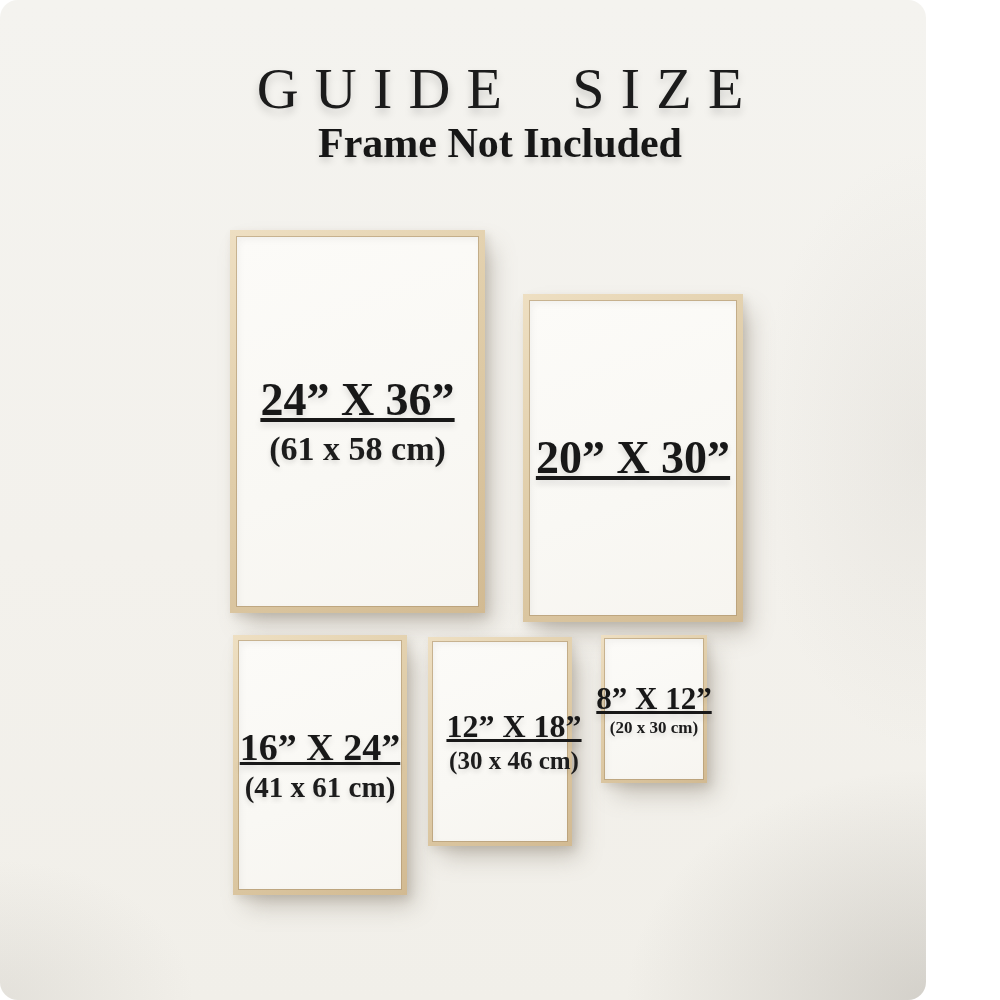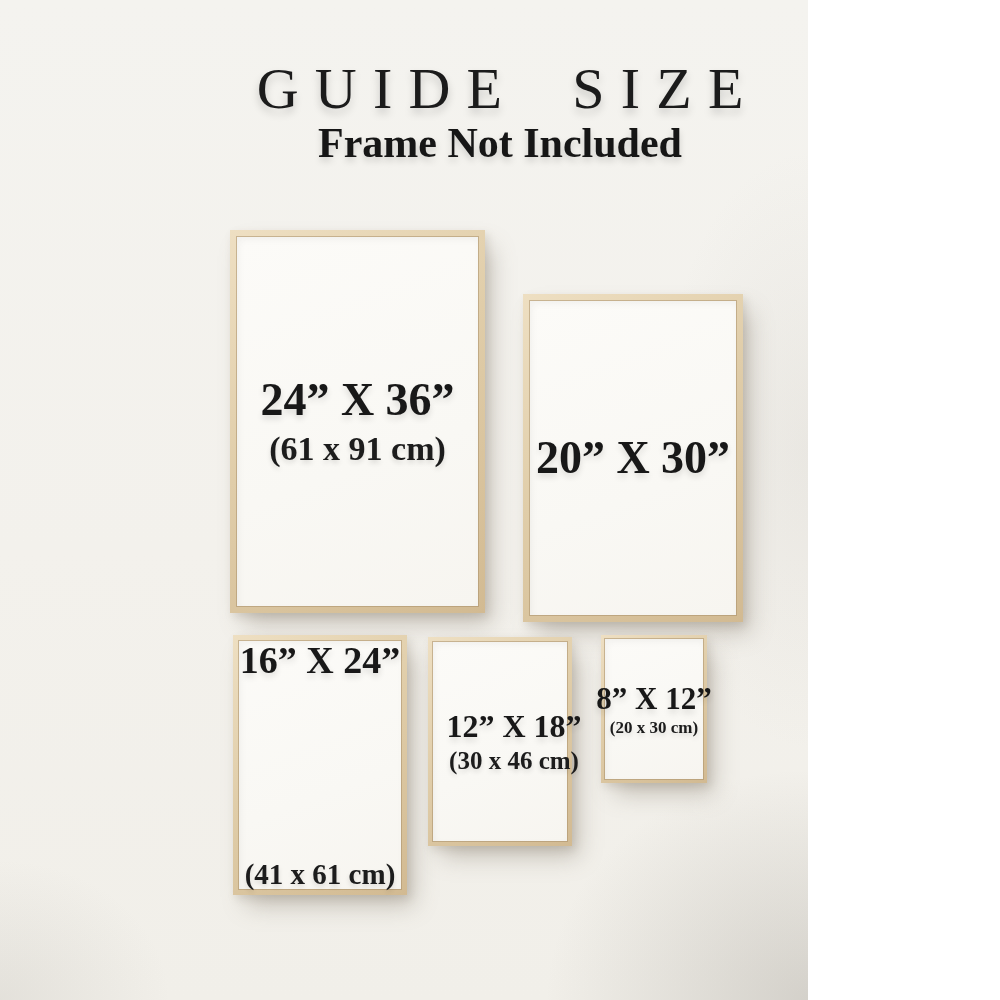--- a/index.html
+++ b/index.html
@@ -3,26 +3,27 @@
 <meta charset="utf-8">
 <style>
   html, body { margin: 0; padding: 0; }
   body {
     width: 1000px; height: 1000px;
     font-family: "Liberation Serif", serif;
     overflow: hidden;
   }
   .canvas {
     position: relative;
-    width: 808px; height: 1000px;
+    width: 926px; height: 1000px;
     background:
       radial-gradient(45% 32% at 100% 100%, rgba(150,145,137,0.32), rgba(150,145,137,0) 72%),
       radial-gradient(30% 20% at 0% 100%, rgba(165,160,152,0.18), rgba(165,160,152,0) 70%),
       radial-gradient(25% 40% at 100% 45%, rgba(175,170,162,0.14), rgba(175,170,162,0) 75%),
       linear-gradient(180deg, #f4f3ef 0%, #f3f1ec 55%, #f1efe9 100%);
+    border-radius: 18px;
   }
   .title {
     position: absolute; top: 60px; left: 0; width: 1000px;
     text-align: center;
     font-size: 58px; line-height: 1.0;
     letter-spacing: 0.28em; word-spacing: 0.40em;
     text-indent: 0.28em;
     color: #1b1b1b;
     text-shadow: 0 5px 9px rgba(0,0,0,0.18);
   }
@@ -52,41 +53,42 @@
     align-items: center;
     justify-content: center;
     text-align: center;
   }
   .inches {
     font-weight: bold;
     color: #181818;
     line-height: 1.0;
     white-space: nowrap;
     text-shadow: 0 4px 6px rgba(0,0,0,0.12);
+    text-decoration: underline;
   }
   .cm {
     font-weight: bold;
     color: #1c1c1c;
     line-height: 1.0;
     white-space: nowrap;
     text-shadow: 0 3px 5px rgba(0,0,0,0.12);
   }
   
   .f1 { left: 230px; top: 230px; width: 255px; height: 383px; }
   .f1 .mat { inset: 7px; }
   .f1 .inches { font-size: 46px; }
   .f1 .cm { font-size: 34px; margin-top: 9px; }
 
   .f2 { left: 523px; top: 294px; width: 220px; height: 328px; }
   .f2 .mat { inset: 7px; }
   .f2 .inches { font-size: 46px; }
   .f2 .cm { font-size: 34px; margin-top: 9px; }
 
   .f3 { left: 233px; top: 635px; width: 174px; height: 260px; }
-  .f3 .mat { inset: 6px; justify-content: space-between; }
+  .f3 .mat { inset: 6px; }
   .f3 .inches { font-size: 38px; }
   .f3 .cm { font-size: 29px; margin-top: 7px; font-family: Liberation Serif, serif; }
 
   .f4 { left: 428px; top: 637px; width: 144px; height: 209px; }
   .f4 .mat { inset: 5px; padding-left: 28px; }
   .f4 .inches { font-size: 32px; }
   .f4 .cm { font-size: 25px; margin-top: 6px; }
 
   .f5 { left: 601px; top: 635px; width: 106px; height: 148px; }
   .f5 .mat { inset: 4px; }
@@ -97,21 +99,21 @@
 <body>
 
 <div class="canvas">
 
   <div class="title">GUIDE SIZE</div>
   <div class="subtitle">Frame Not Included</div>
 
   <div class="frame f1">
     <div class="mat">
       <div class="inches">24” X 36”</div>
-      <div class="cm">(61 x 91 cm)</div>
+      <div class="cm">(61 x 58 cm)</div>
     </div>
   </div>
 
   <div class="frame f2">
     <div class="mat">
       <div class="inches">20” X 30”</div>
     </div>
   </div>
 
   <div class="frame f3">

